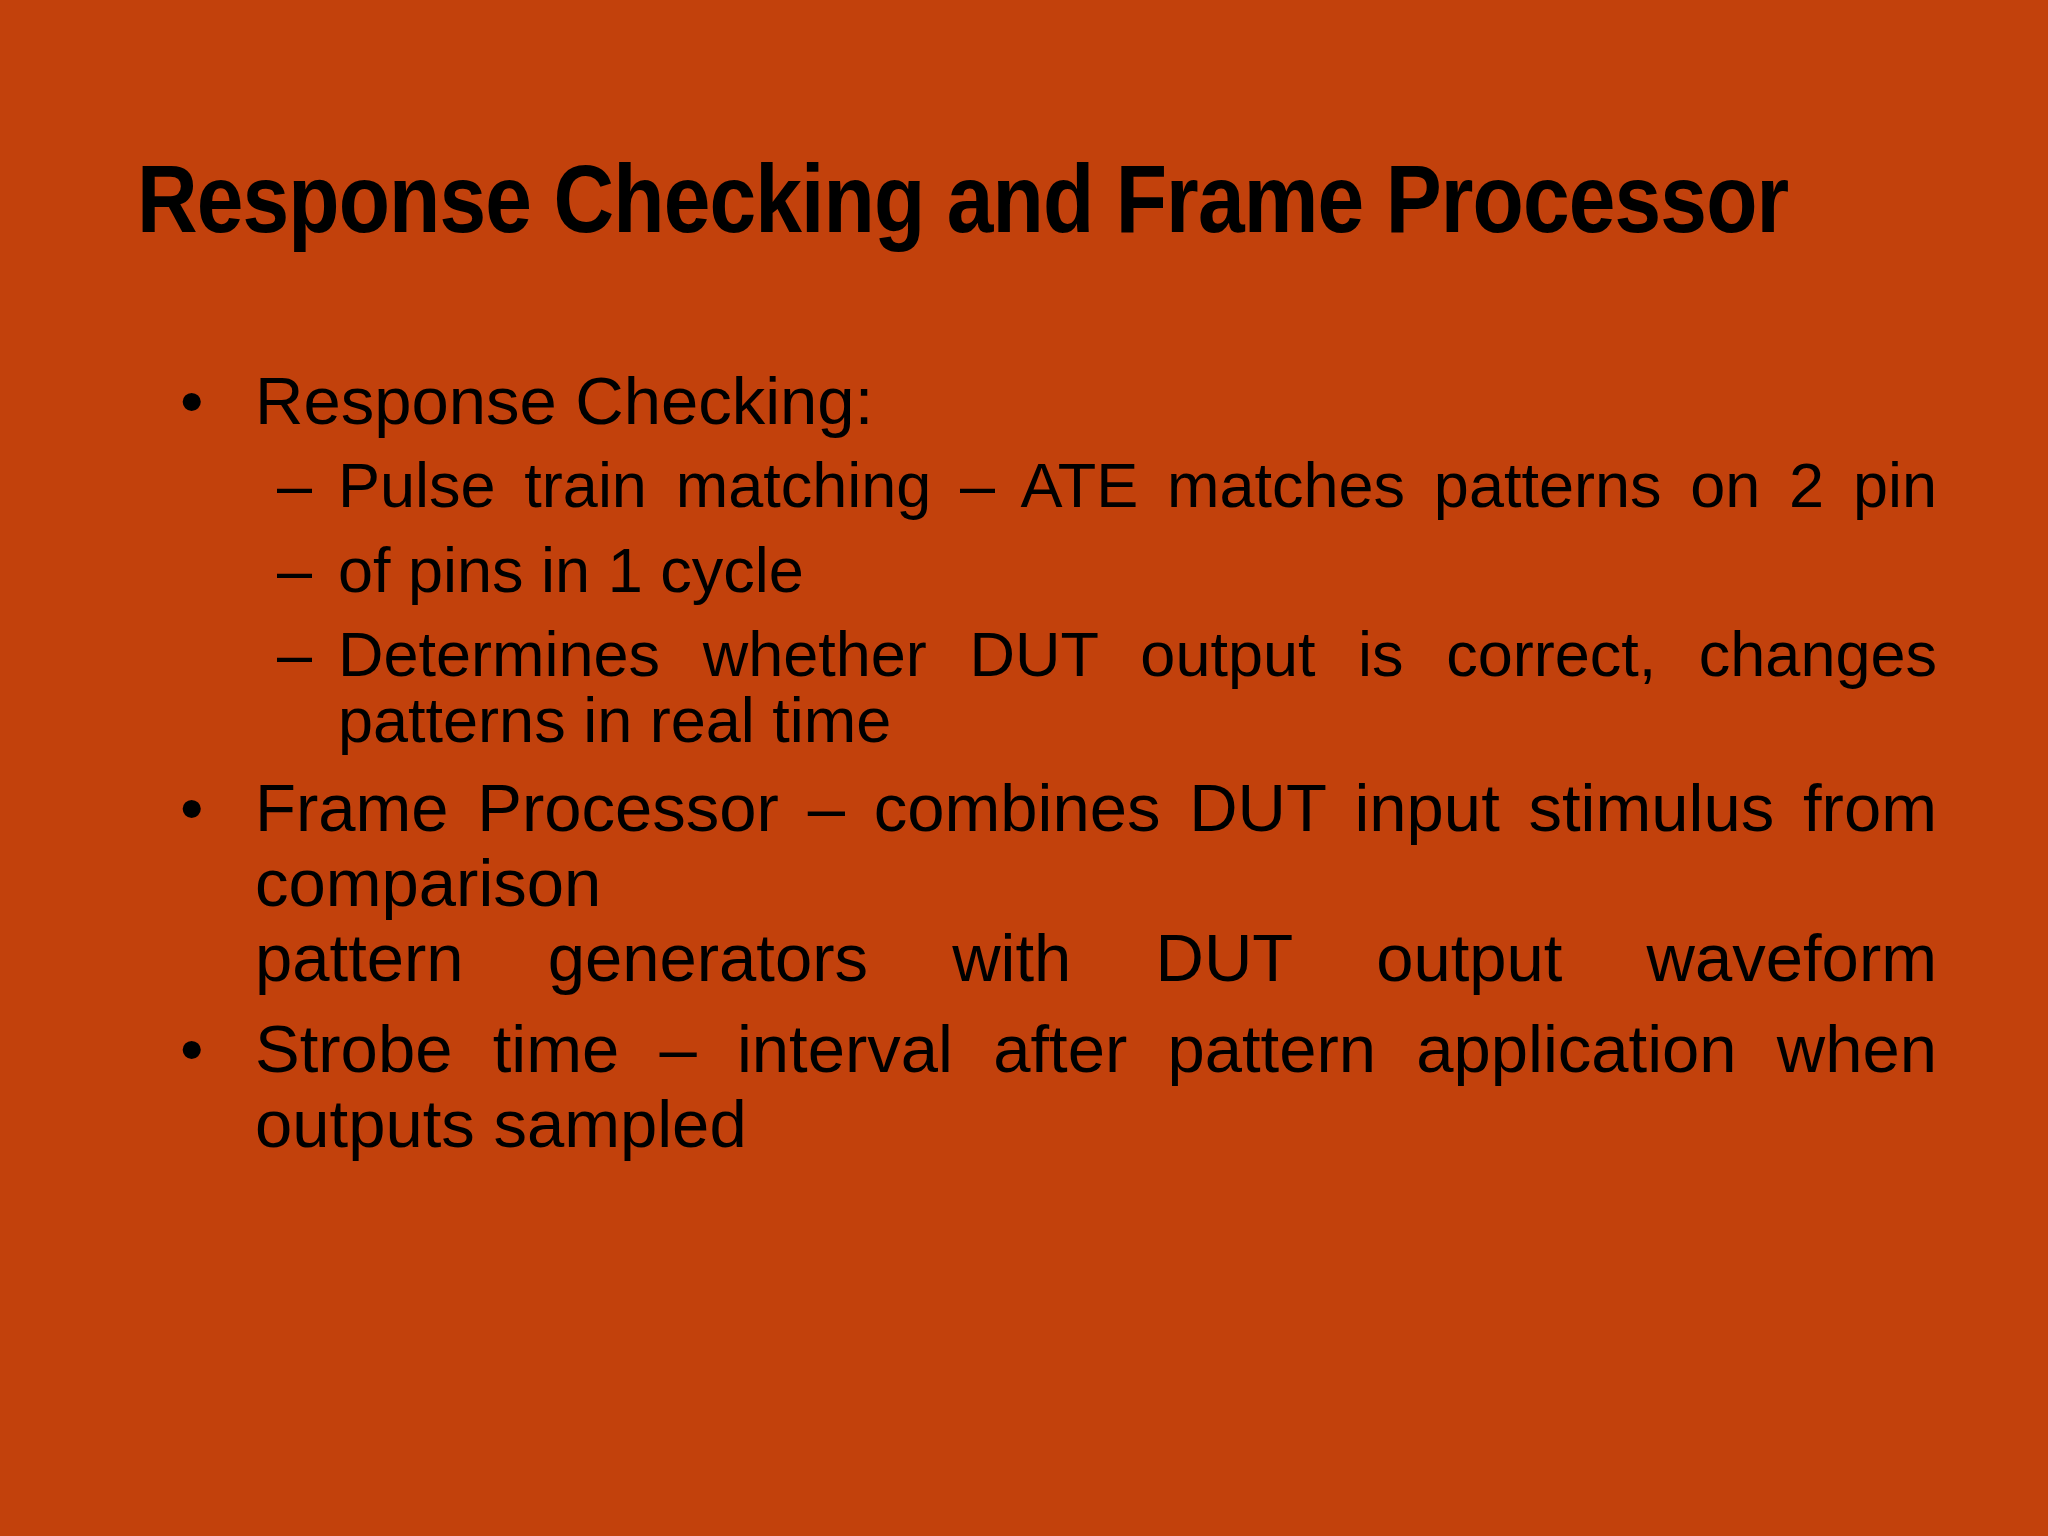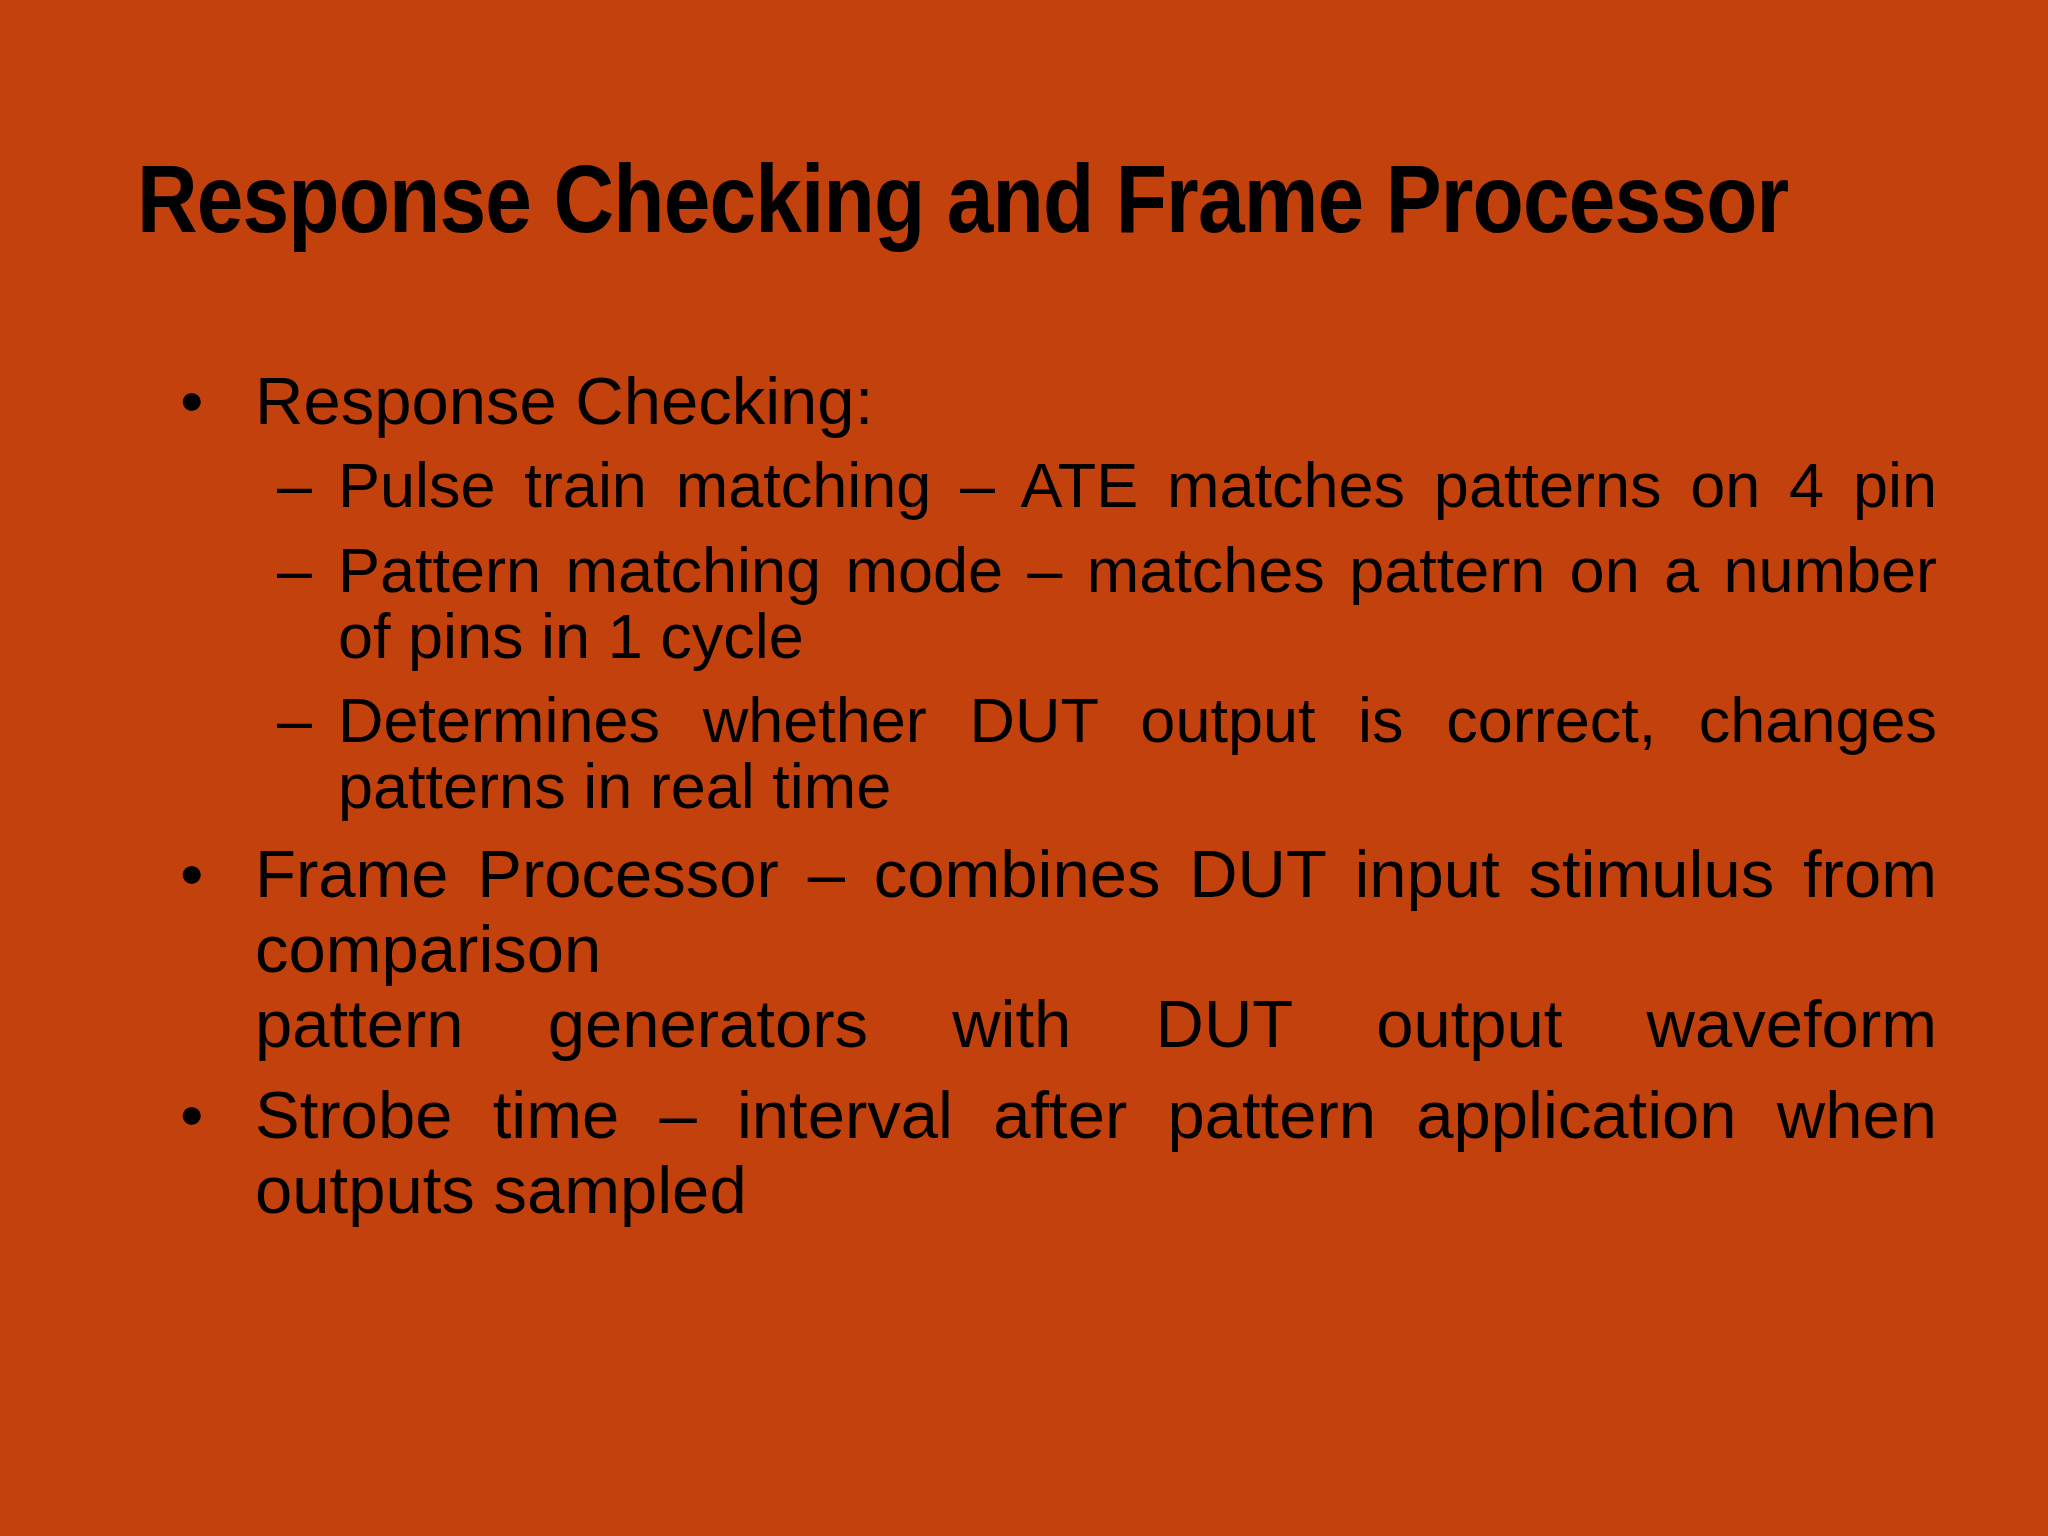--- a/index.html
+++ b/index.html
@@ -54,26 +54,25 @@
 
   <div id="content">
 
     <div class="p l1 g14">
       <span class="marker">•</span>
       <div class="line"><span class="it"></span><span>Response Checking:</span></div>
     </div>
 
     <div class="p l2 g19">
       <span class="marker">–</span>
-      <div class="line j"><span class="it">Pulse train matching</span><span> – ATE matches patterns on 4 pin</span></div>
+      <div class="line j"><span class="it">Pulse train matching</span><span> – ATE matches patterns on 2 pin</span></div>
     </div>
 
     <div class="p l2 g18">
       <span class="marker">–</span>
-      <div class="line j"><span class="it">Pattern matching mode</span><span> – matches pattern on a number</span></div>
       <div class="line"><span class="it"></span><span>of pins in 1 cycle</span></div>
     </div>
 
     <div class="p l2 g17">
       <span class="marker">–</span>
       <div class="line j"><span class="it"></span><span>Determines whether DUT output is correct, changes</span></div>
       <div class="line"><span class="it"></span><span>patterns in real time</span></div>
     </div>
 
     <div class="p l1 g16">

